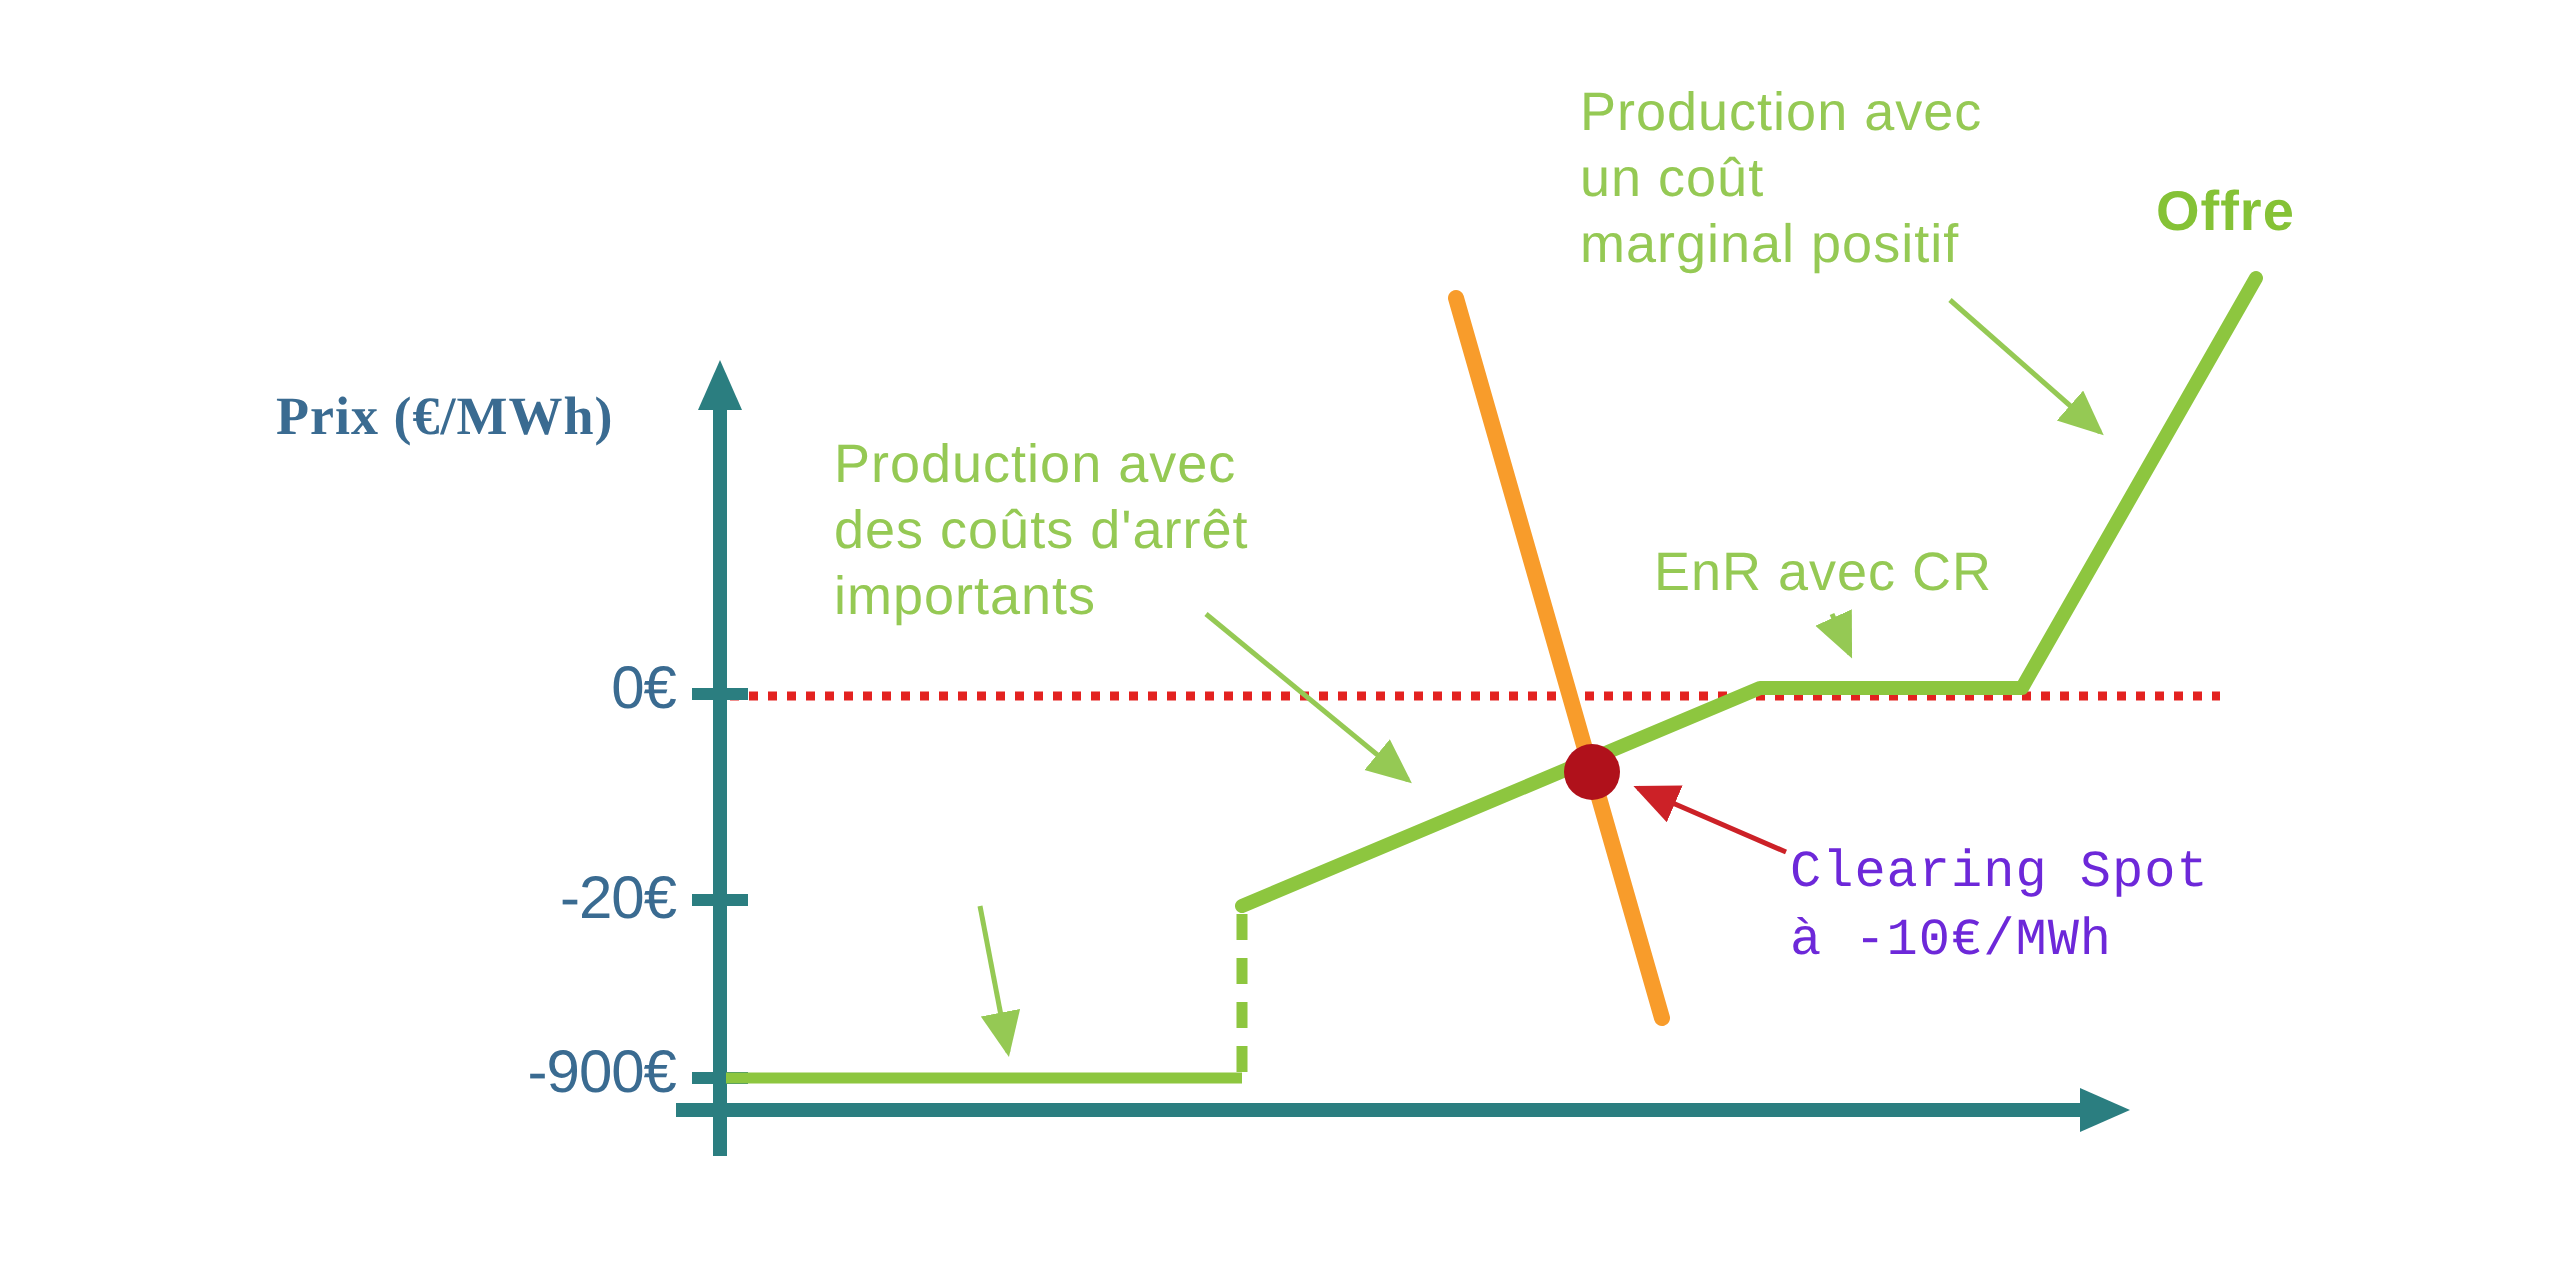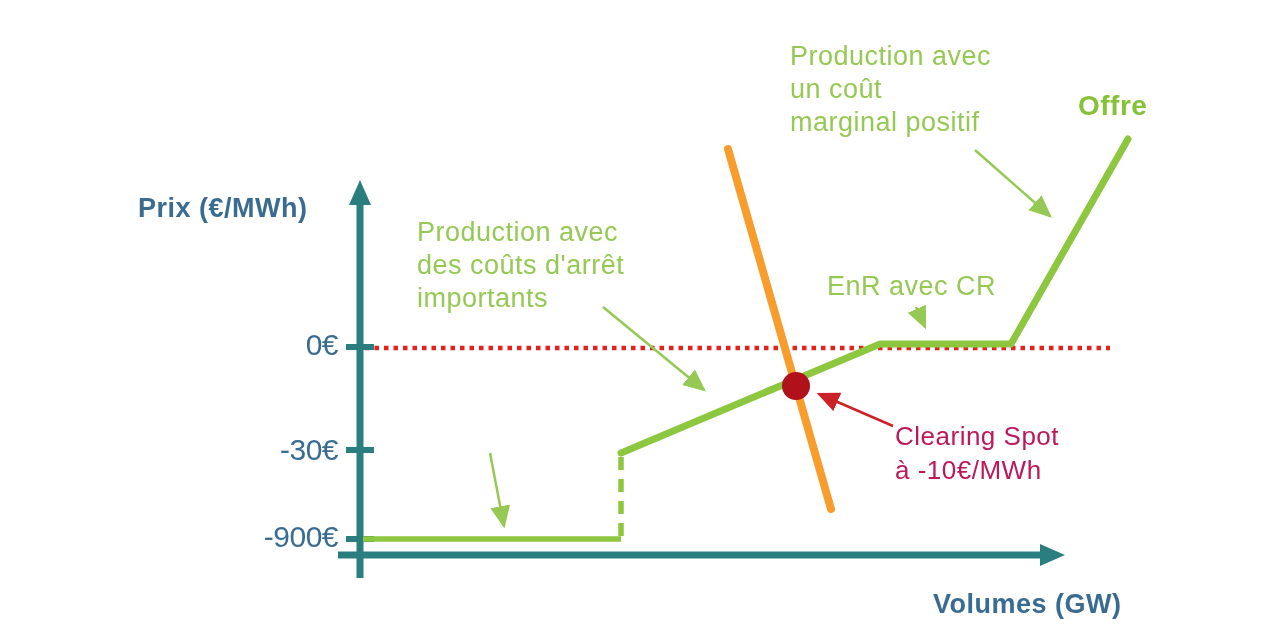--- a/index.html
+++ b/index.html
@@ -49,22 +49,23 @@
   .lbl-curve-title {
     font-weight: bold;
     font-size: 28px;
     line-height: 30px;
     text-align: center;
   }
   .lbl-demande { color: #f79b28; }
   .lbl-offre  { color: #85c236; }
   .lbl-clearing {
     font-size: 26px;
-    color: #be185d;
+    color: #6d28d9;
     line-height: 34px;
+    font-family: Liberation Mono, monospace;
   }
 </style>
 </head>
 <body>
 
 <div id="stage">
 
   <svg id="plot-svg" width="1280" height="640" viewBox="0 0 1280 640">
     <defs>
       <marker id="ah-green" markerWidth="10" markerHeight="10" refX="8" refY="4" orient="auto">
@@ -94,25 +95,24 @@
 
     <circle cx="796" cy="386" r="14" fill="#b0111b"></circle>
 
     <line x1="603" y1="307" x2="704" y2="390" stroke="#95c954" stroke-width="2.5" marker-end="url(#ah-green)"></line>
     <line x1="975" y1="150" x2="1050" y2="216" stroke="#95c954" stroke-width="2.5" marker-end="url(#ah-green)"></line>
     <line x1="916" y1="307" x2="925" y2="327" stroke="#95c954" stroke-width="2.5" marker-end="url(#ah-green)"></line>
     <line x1="490" y1="453" x2="504" y2="526" stroke="#95c954" stroke-width="2.5" marker-end="url(#ah-green)"></line>
     <line x1="893" y1="426" x2="819" y2="394" stroke="#cc2127" stroke-width="2.5" marker-end="url(#ah-red)"></line>
   </svg>
 
-  <div class="lbl lbl-axis-title" style="left:138px; top:193px;">Prix (€/MWh)</div>
-  <div class="lbl lbl-axis-title" style="left:933px; top:589px;">Volumes (GW)</div>
+  <div class="lbl lbl-axis-title" style="left:138px; top:193px;font-family:Liberation Serif, serif;">Prix (€/MWh)</div>
 
   <div class="lbl lbl-tick" style="left:228px; top:329px;">0€</div>
-  <div class="lbl lbl-tick" style="left:228px; top:434px;">-30€</div>
+  <div class="lbl lbl-tick" style="left:228px; top:434px;">-20€</div>
   <div class="lbl lbl-tick" style="left:228px; top:521px;">-900€</div>
 
   <div class="lbl lbl-curve-title lbl-offre" style="left:1078px; top:91px;">Offre</div>
 
   <div class="lbl lbl-green" style="left:790px; top:40px;">Production avec
 un coût
 marginal positif</div>
   <div class="lbl lbl-green" style="left:417px; top:216px;">Production avec
 des coûts d'arrêt
 importants</div>

